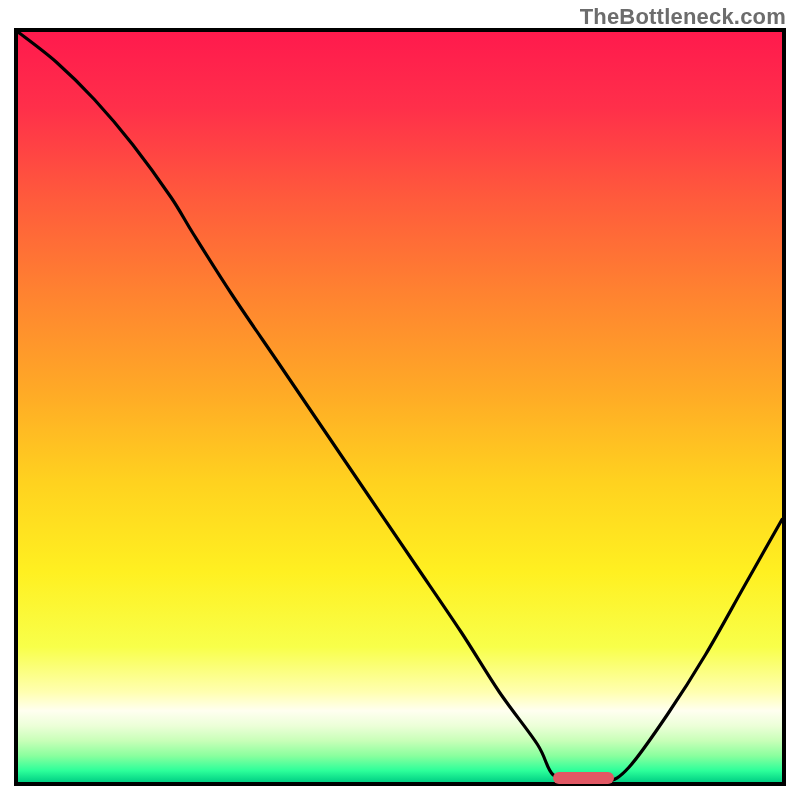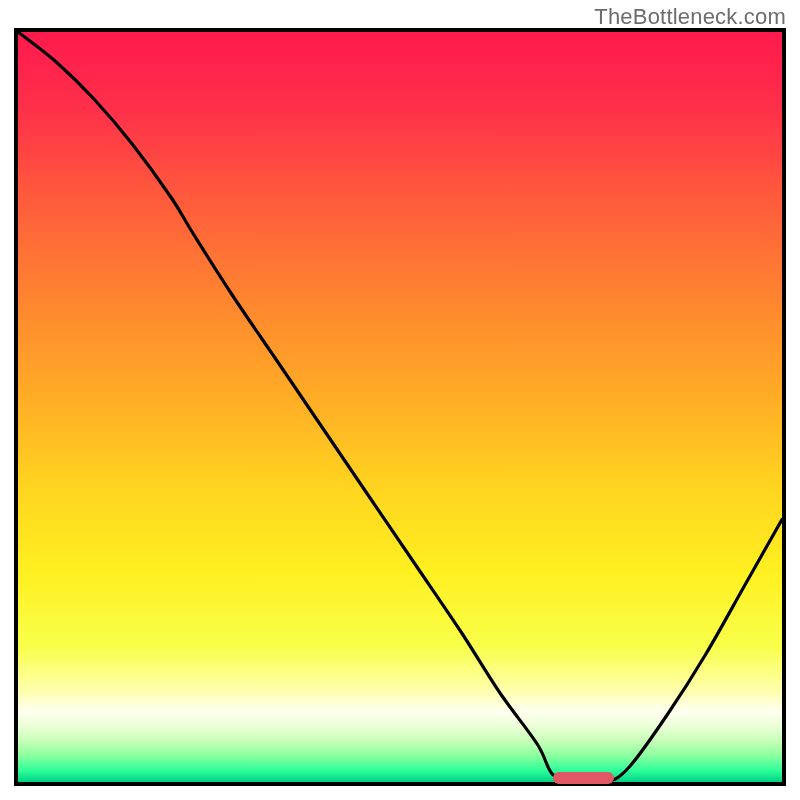--- a/index.html
+++ b/index.html
@@ -18,21 +18,21 @@
     width: 772px;
     height: 758px;
     border: 4px solid #000000;
     box-sizing: border-box;
   }
   .watermark {
     position: absolute;
     top: 4px;
     right: 14px;
     font-size: 22px;
-    font-weight: 400;
+    font-weight: 700;
     color: #6c6c6c;
     letter-spacing: 0.2px;
   }
   .gradient-area {
     position: absolute;
     inset: 0;
   }
   .curve-svg {
     position: absolute;
     inset: 0;

